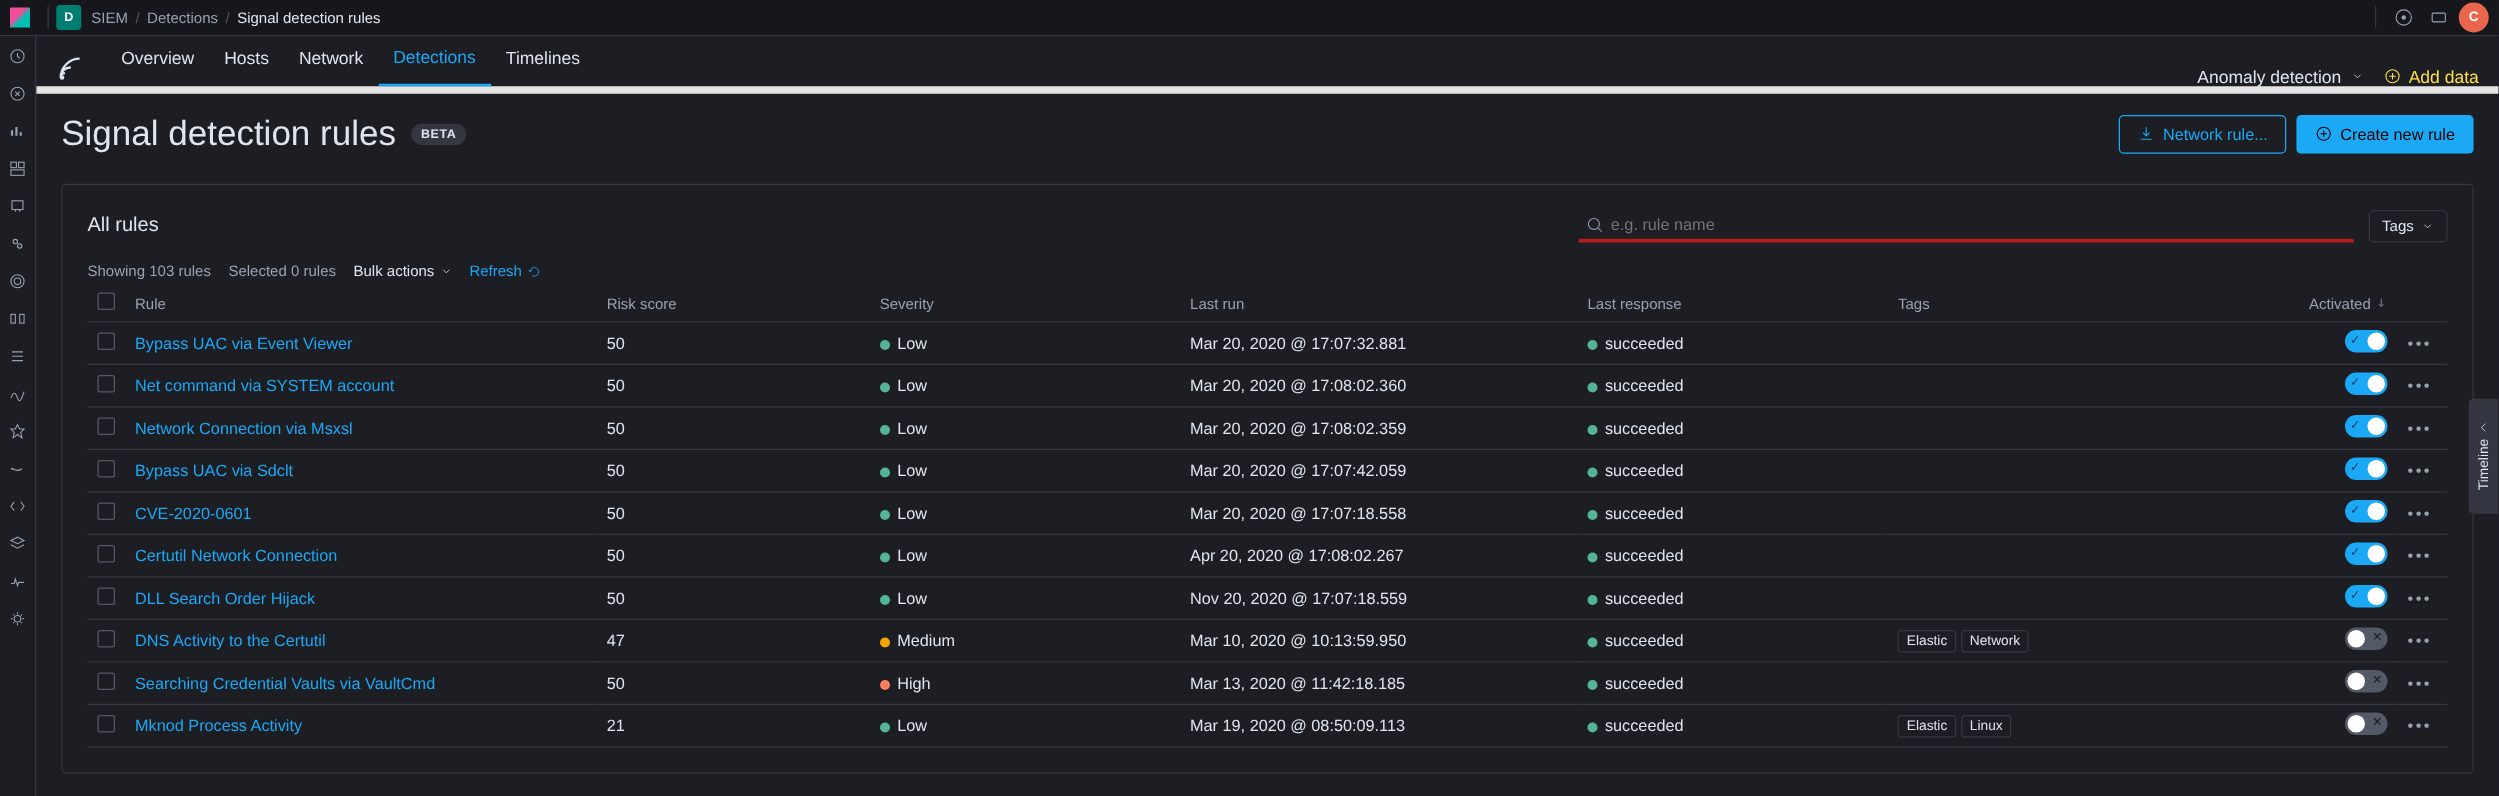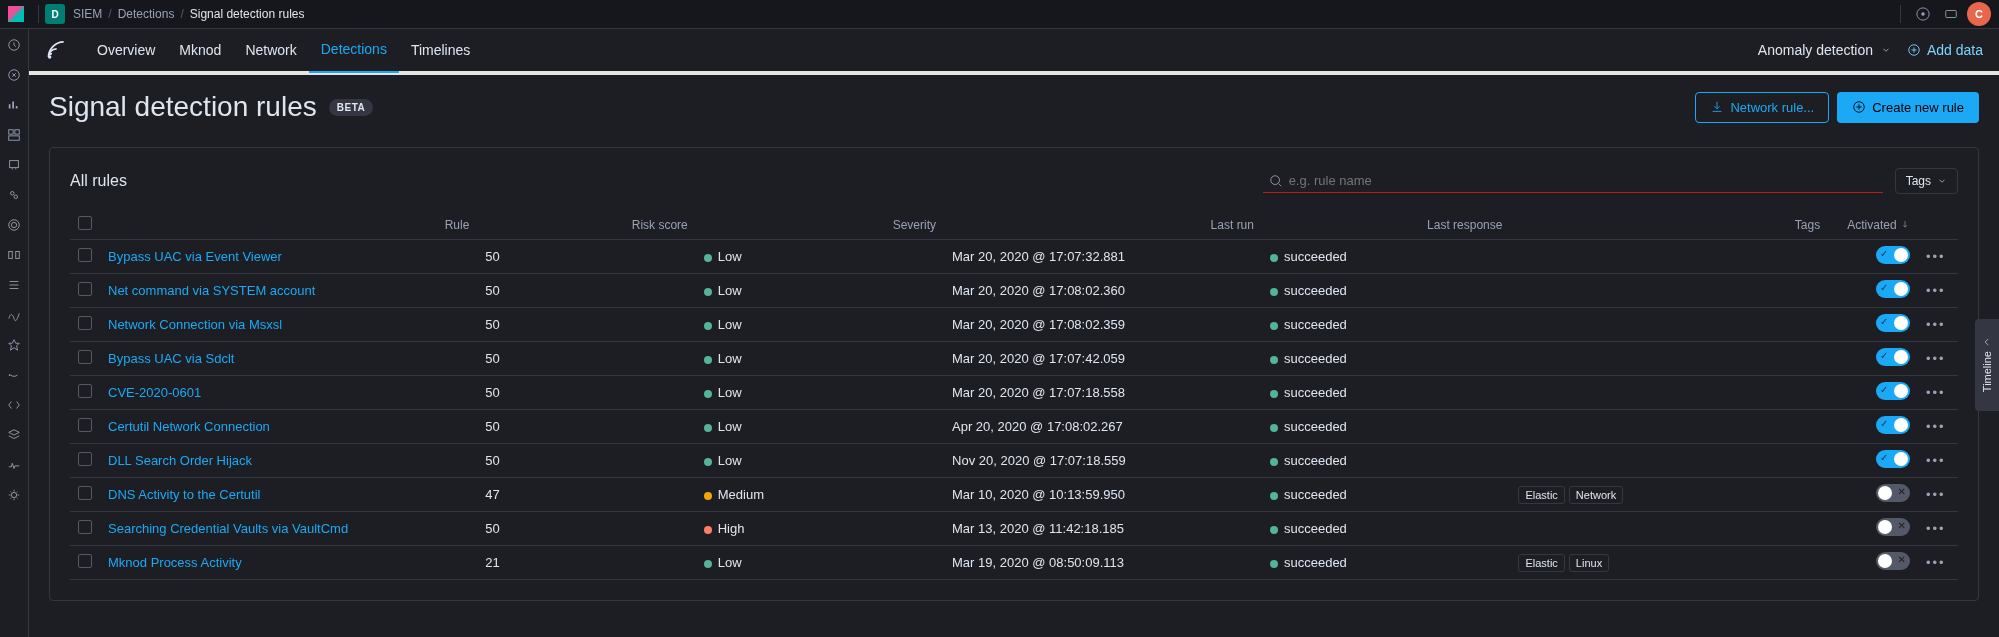--- a/index.html
+++ b/index.html
@@ -32,50 +32,50 @@
 .breadcrumbs .sep{ color:#535966;}
 .top-right{ margin-left:auto; display:flex; align-items:center; gap:4px;}
 .icon-circle{ width:24px;height:24px;border-radius:50%;display:flex;align-items:center;justify-content:center;color:#98a2b3;}
 .avatar{ width:24px;height:24px;border-radius:50%;background:#e7664c;color:#fff;display:flex;align-items:center;justify-content:center;font-size:11px;font-weight:bold;}
 
 .layout{ display:flex; height:calc(637px - 29px);}
 .side-nav{ width:29px; background:#1d1e24; border-right:1px solid #343741; padding-top:8px; display:flex; flex-direction:column; align-items:center; gap:14px;}
 .side-nav .nitem{ width:16px;height:16px; color:#98a2b3; display:flex; align-items:center; justify-content:center;}
 .main{ flex:1; overflow:hidden; position:relative;}
 
-.subnav{ height:46px; border-bottom:4px solid #e5e5e5; display:flex; align-items:center; padding:0 16px;}
+.subnav{ height:46px; border-bottom:6px solid #e5e5e5; display:flex; align-items:flex-end; padding:0 16px;}
 .subnav .subicon{ width:28px;height:28px;color:#dfe5ef;margin-right:12px;}
 .subnav .tab{ padding:0 12px; height:46px; display:flex; align-items:center; color:#dfe5ef; font-size:14px;}
 .subnav .tab.active{ color:#1ba9f5; border-bottom:2px solid #1ba9f5; font-weight:500;}
 .subnav .right{ margin-left:auto; display:flex; align-items:center; gap:16px;}
 .subnav .right .an{ color:#dfe5ef;}
 
 .content{ padding:16px 20px;}
 .back{ display:flex; align-items:center; gap:4px; color:#1ba9f5; font-size:12px; margin-bottom:6px;}
 .title-row{ display:flex; align-items:center; gap:12px; margin-bottom:24px; flex-wrap:wrap;}
 .title-row h1{ font-weight:500; font-size:28px; color:#dfe5ef;}
 .beta{ font-size:10px; font-weight:bold; padding:3px 8px; border-radius:12px; background:#343741; letter-spacing:.5px;}
 .title-row .actions{ margin-left:auto; display:flex; gap:8px;}
 .btn{ padding:7px 14px; border-radius:4px;font-size:13px; display:flex; align-items:center; gap:6px; border:1px solid transparent;}
 .btn.secondary{ border-color:#1ba9f5; color:#1ba9f5;}
 .btn.primary{ background:#1ba9f5; color:#000;}
 
 .table-wrap{ border:1px solid #343741; border-radius:4px; padding:20px;}
 .tw-head{ display:flex; align-items:center; margin-bottom:16px; gap:12px;}
 .tw-head h2{ font-size:16px; font-weight:500; flex:0 0 auto;}
-.search{ flex:0 0 620px; margin-left:auto; display:flex; align-items:center; border-bottom:1px solid #b91c1c; padding:4px 6px; gap:6px; color:#98a2b3;}
+.search{ flex:0 0 620px; margin-left:auto; display:flex; align-items:center; border-bottom:3px solid #b91c1c; padding:4px 6px; gap:6px; color:#98a2b3;}
 .search input{ background:transparent; border:0; outline:0; color:#dfe5ef; font-size:13px; flex:1;}
 .pill{ border:1px solid #343741; border-radius:4px; padding:5px 10px; font-size:12px; display:flex; align-items:center; gap:6px;}
 
 .meta-row{ display:flex; align-items:center; gap:14px; font-size:12px; color:#98a2b3; margin-bottom:4px;}
 .meta-row .ba{ color:#dfe5ef; display:flex; align-items:center; gap:4px;}
 .meta-row .refresh{ color:#1ba9f5; display:flex; align-items:center; gap:4px;}
 
 table{ width:100%; border-collapse:collapse; font-size:13px;}
-thead th{ text-align:right; font-weight:400; color:#98a2b3; font-size:12px; padding:6px 8px; border-bottom:1px solid #343741;}
+thead th{ text-align:left; font-weight:400; color:#98a2b3; font-size:12px; padding:6px 8px; border-bottom:1px solid #343741;}
 tbody td{ padding:6px 8px; border-bottom:1px solid #343741; vertical-align:middle;}
 .link{ color:#1ba9f5;}
 .dot{ display:inline-block; width:8px; height:8px; border-radius:50%; margin-right:6px; vertical-align:middle;}
 .dot.low{ background:#54b399;}
 .dot.med{ background:#f5a700;}
 .dot.high{ background:#ff7e62;}
 .dot.succ{ background:#54b399;}
 .tag{ display:inline-block; padding:2px 6px; border:1px solid #343741; border-radius:3px; font-size:11px; margin-right:4px; color:#dfe5ef;}
 .toggle{ position:relative; width:34px; height:18px; border-radius:9px; display:inline-block;}
 .toggle.on{ background:#1ba9f5;}
@@ -220,32 +220,32 @@
 
   <div class="main">
     <div class="subnav">
       <div class="subicon">
         <svg width="28" height="28" viewBox="0 0 24 24">
             <path d="M3 18c0-7 6-13 13-13M3 18c0-4 3-7 7-7M3 18c0-1.5 1-3 3-3" stroke="currentColor" fill="none" stroke-width="1.5"></path>
             <circle cx="4" cy="18" r="1.5" fill="currentColor"></circle>
           </svg>
       </div>
       <div class="tab">Overview</div>
-      <div class="tab">Mknod</div>
+      <div class="tab">Hosts</div>
       <div class="tab">Network</div>
       <div class="tab active">Detections</div>
       <div class="tab">Timelines</div>
       <div class="right">
         <div class="an">
           <span>Anomaly detection</span>
           <svg width="10" height="10" viewBox="0 0 16 16" style="display:inline-block;margin-left:4px;">
               <path d="M4 6l4 4 4-4" stroke="currentColor" fill="none"></path>
             </svg>
         </div>
-        <div style="color:#7dd3fc;display:flex;align-items:center;gap:6px;">
+        <div style="color:#fde047;display:flex;align-items:center;gap:6px;">
           <svg width="14" height="14" viewBox="0 0 16 16">
               <circle cx="8" cy="8" r="6" stroke="currentColor" fill="none"></circle>
               <path d="M8 5v6M5 8h6" stroke="currentColor"></path>
             </svg>
           <span>Add data</span>
         </div>
       </div>
     </div>
 
     <div class="content">
@@ -280,20 +280,36 @@
             <input placeholder="e.g. rule name" style="">
           </div>
           <div class="pill">
             <span>Tags</span>
             <svg width="10" height="10" viewBox="0 0 16 16">
                 <path d="M4 6l4 4 4-4" stroke="currentColor" fill="none"></path>
               </svg>
           </div>
         </div>
 
+        <div class="meta-row">
+          <span>Showing 103 rules</span>
+          <span>Selected 0 rules</span>
+          <span class="ba">
+            <span>Bulk actions</span>
+            <svg width="10" height="10" viewBox="0 0 16 16">
+                <path d="M4 6l4 4 4-4" stroke="currentColor" fill="none"></path>
+              </svg>
+          </span>
+          <span class="refresh">
+            <span>Refresh</span>
+            <svg width="11" height="11" viewBox="0 0 16 16">
+                <path d="M3 8a5 5 0 1 1 2 4M3 8l-2-2M3 8l2-2" stroke="currentColor" fill="none"></path>
+              </svg>
+          </span>
+        </div>
 
         <table>
           <thead>
             <tr>
               <th style="width:28px;"><span class="chk"></span></th>
               <th style="width:380px;">Rule</th>
               <th style="width:220px;">Risk score</th>
               <th style="width:250px;">Severity</th>
               <th style="width:320px;">Last run</th>
               <th style="width:250px;">Last response</th>

